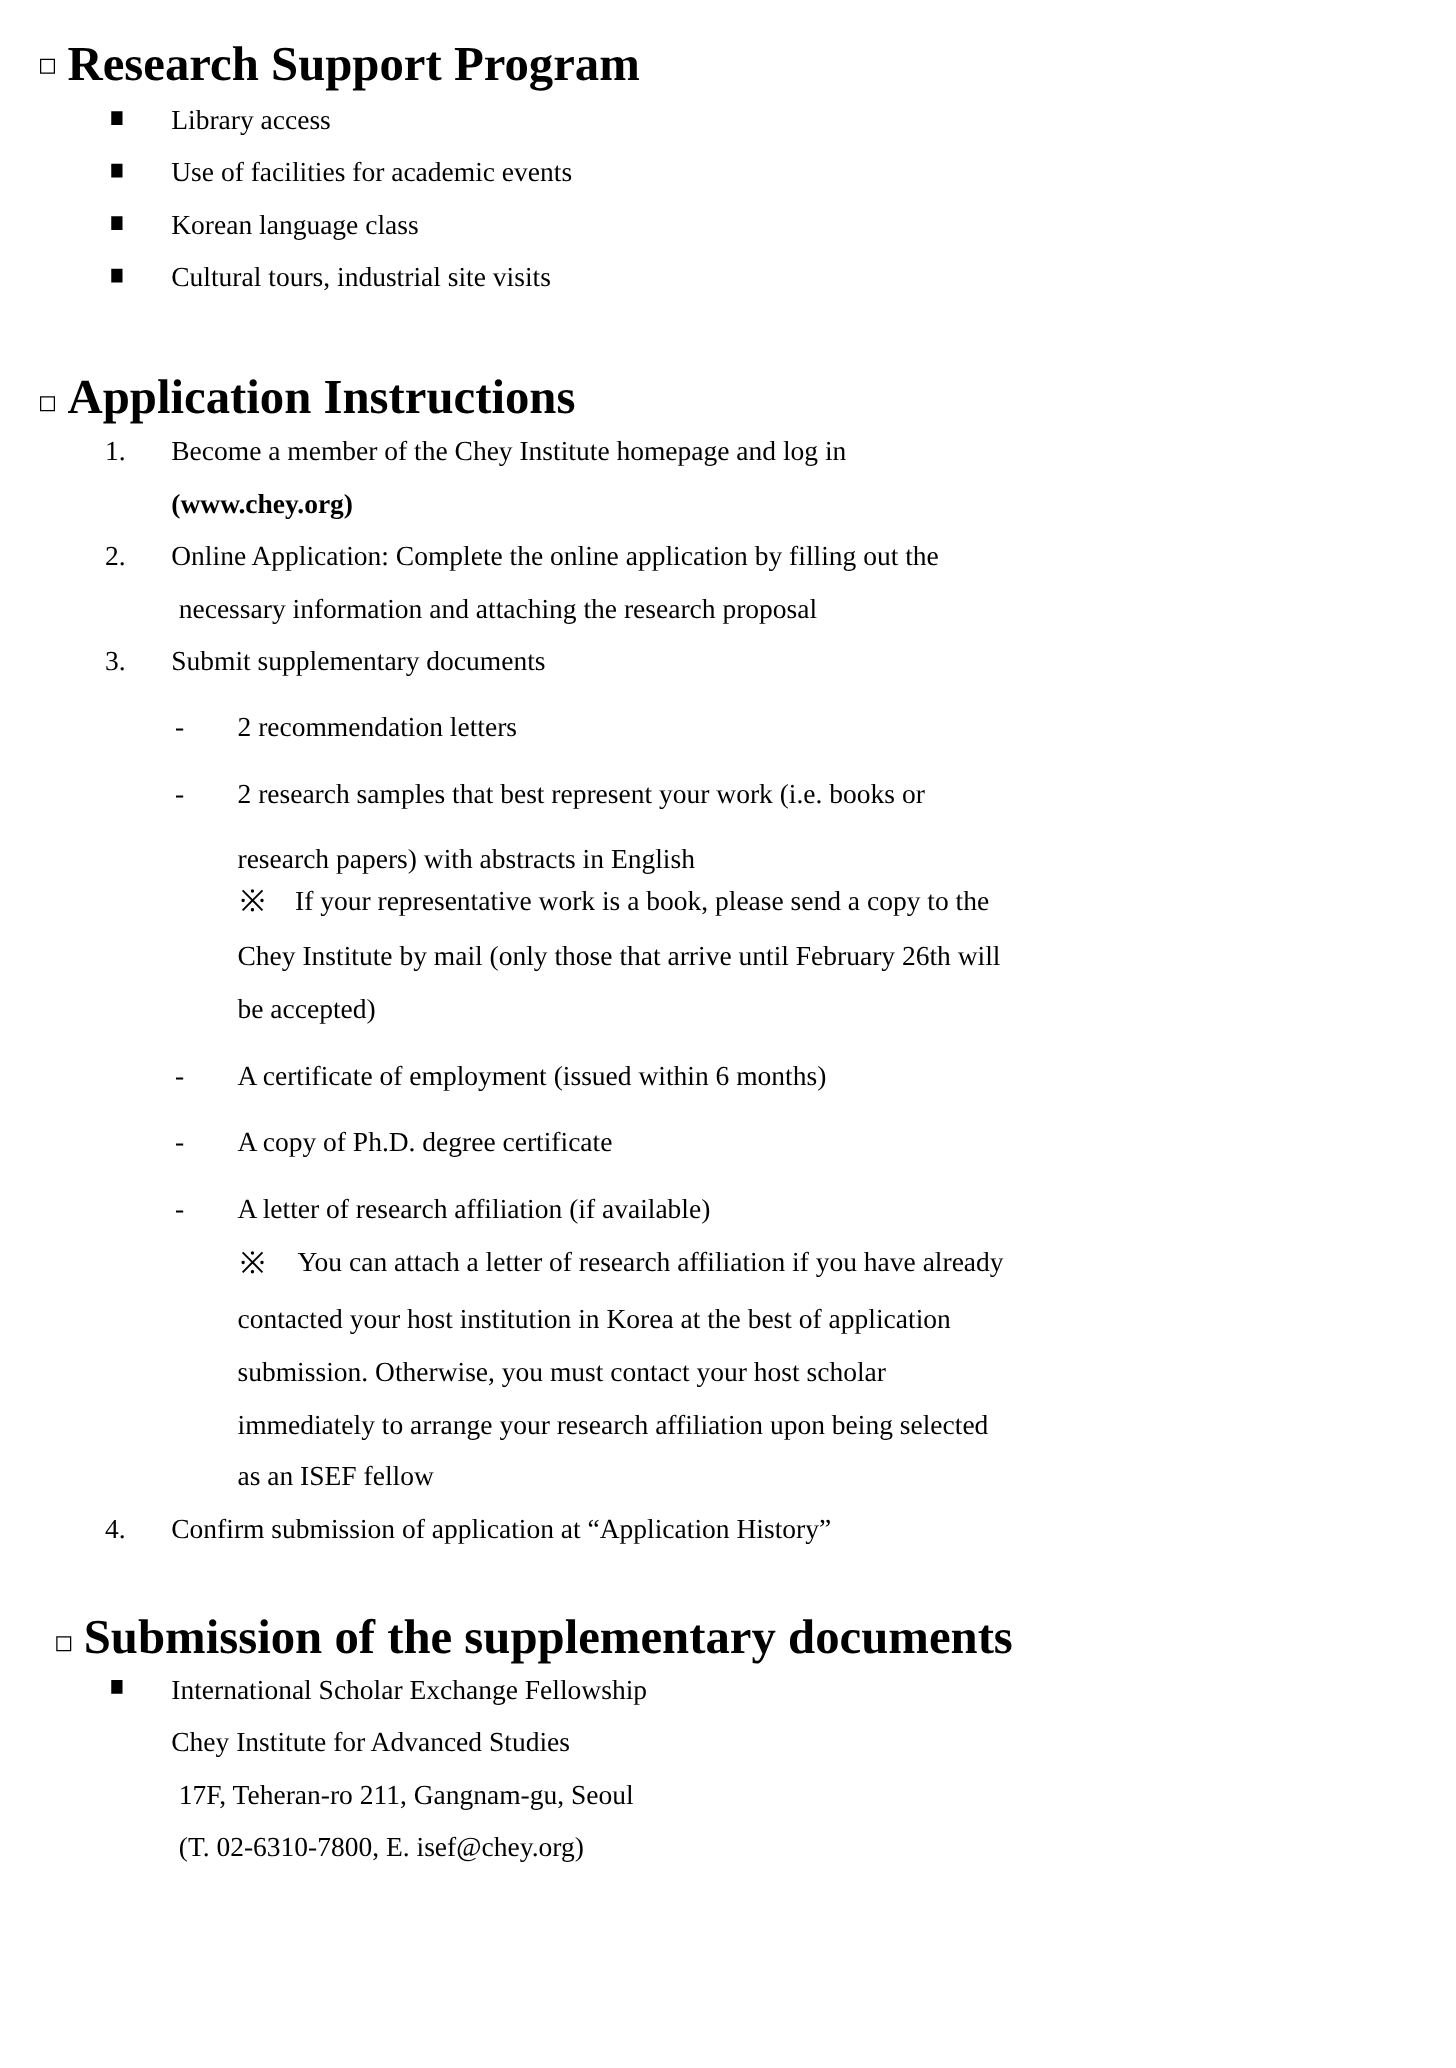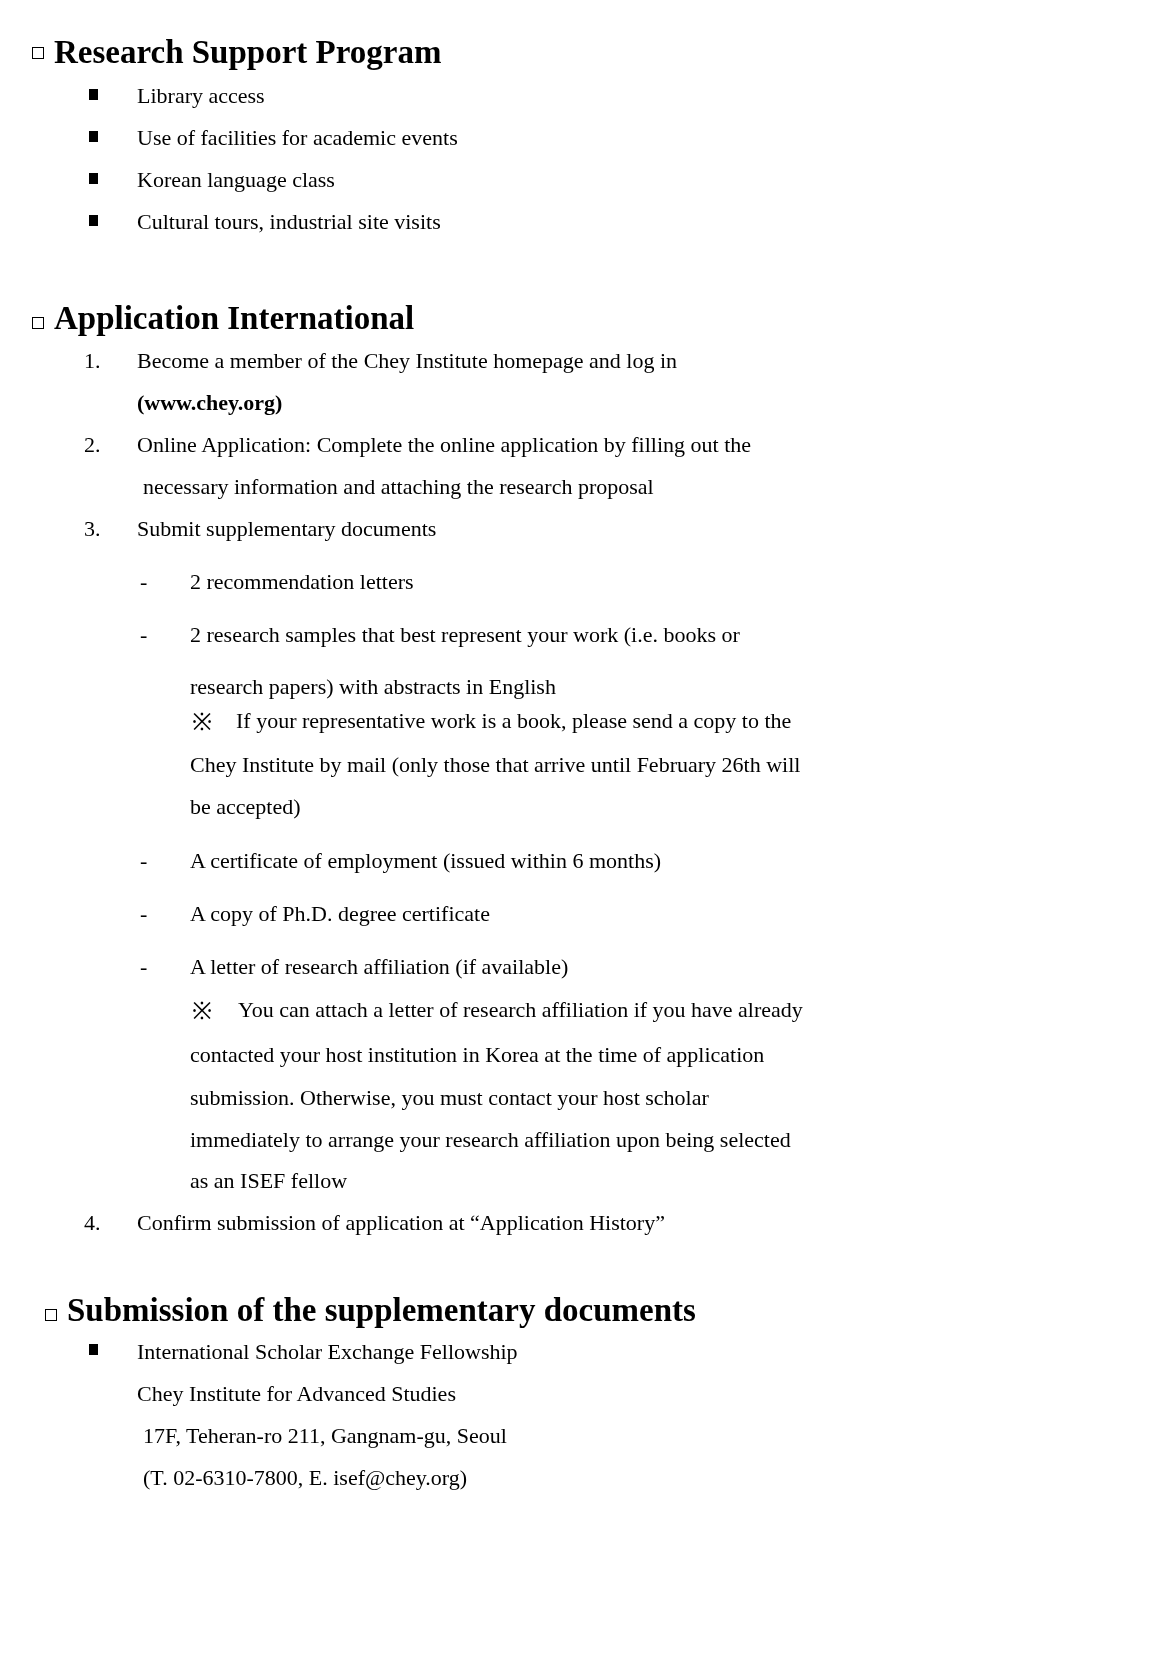--- a/index.html
+++ b/index.html
@@ -1,21 +1,21 @@
 <!DOCTYPE html>
 <html><head>
 <meta charset="utf-8">
 <style>
   html, body { margin: 0; padding: 0; background: #ffffff; }
   body {
     width: 1165px; height: 1654px; position: relative; overflow: hidden;
     font-family: "Liberation Serif", "DejaVu Serif", serif; color: #000;
   }
   .abs { position: absolute; white-space: nowrap; }
-  .h { font-weight: bold; font-size: 33px; line-height: 40px; }
+  .h { font-weight: bold; font-size: 39px; line-height: 40px; }
   .t { font-size: 22px; line-height: 36px; }
   .box { display: inline-block; width: 12px; height: 12px; border: 1.5px solid #000; box-sizing: border-box; }
   .sq { display: inline-block; width: 9px; height: 11px; background: #000; }
   .ref { font-size: 24px; }
 </style>
 </head>
 <body>
 
 <div>
   <span class="abs box" style="left:32px;top:47px;"></span>
@@ -26,21 +26,21 @@
   <span class="abs sq" style="left:89px;top:131px;"></span>
   <div class="abs t" style="left:137px;top:120px;">Use of facilities for academic events</div>
   <span class="abs sq" style="left:89px;top:173px;"></span>
   <div class="abs t" style="left:137px;top:162px;">Korean language class</div>
   <span class="abs sq" style="left:89px;top:215px;"></span>
   <div class="abs t" style="left:137px;top:204px;">Cultural tours, industrial site visits</div>
 </div>
 
 <div>
   <span class="abs box" style="left:32px;top:317px;"></span>
-  <div class="abs h" style="left:54px;top:298px;">Application International</div>
+  <div class="abs h" style="left:54px;top:298px;">Application Instructions</div>
 
   <div class="abs t" style="left:84px;top:343px;">1.</div>
   <div class="abs t" style="left:137px;top:343px;">Become a member of the Chey Institute homepage and log in</div>
   <div class="abs t" style="left:137px;top:385px;font-weight:bold;">(www.chey.org)</div>
 
   <div class="abs t" style="left:84px;top:427px;">2.</div>
   <div class="abs t" style="left:137px;top:427px;">Online Application: Complete the online application by filling out the</div>
   <div class="abs t" style="left:143px;top:469px;">necessary information and attaching the research proposal</div>
 
   <div class="abs t" style="left:84px;top:511px;">3.</div>
@@ -60,21 +60,21 @@
   <div class="abs t" style="left:140px;top:843px;">-</div>
   <div class="abs t" style="left:190px;top:843px;">A certificate of employment (issued within 6 months)</div>
 
   <div class="abs t" style="left:140px;top:896px;">-</div>
   <div class="abs t" style="left:190px;top:896px;">A copy of Ph.D. degree certificate</div>
 
   <div class="abs t" style="left:140px;top:949px;">-</div>
   <div class="abs t" style="left:190px;top:949px;">A letter of research affiliation (if available)</div>
   <div class="abs t ref" style="left:192px;top:993px;">※</div>
   <div class="abs t" style="left:238px;top:992px;">You can attach a letter of research affiliation if you have already</div>
-  <div class="abs t" style="left:190px;top:1037px;">contacted your host institution in Korea at the time of application</div>
+  <div class="abs t" style="left:190px;top:1037px;">contacted your host institution in Korea at the best of application</div>
   <div class="abs t" style="left:190px;top:1080px;">submission. Otherwise, you must contact your host scholar</div>
   <div class="abs t" style="left:190px;top:1122px;">immediately to arrange your research affiliation upon being selected</div>
   <div class="abs t" style="left:190px;top:1163px;">as an ISEF fellow</div>
 
   <div class="abs t" style="left:84px;top:1205px;">4.</div>
   <div class="abs t" style="left:137px;top:1205px;">Confirm submission of application at “Application History”</div>
 </div>
 
 <div>
   <span class="abs box" style="left:45px;top:1309px;"></span>

